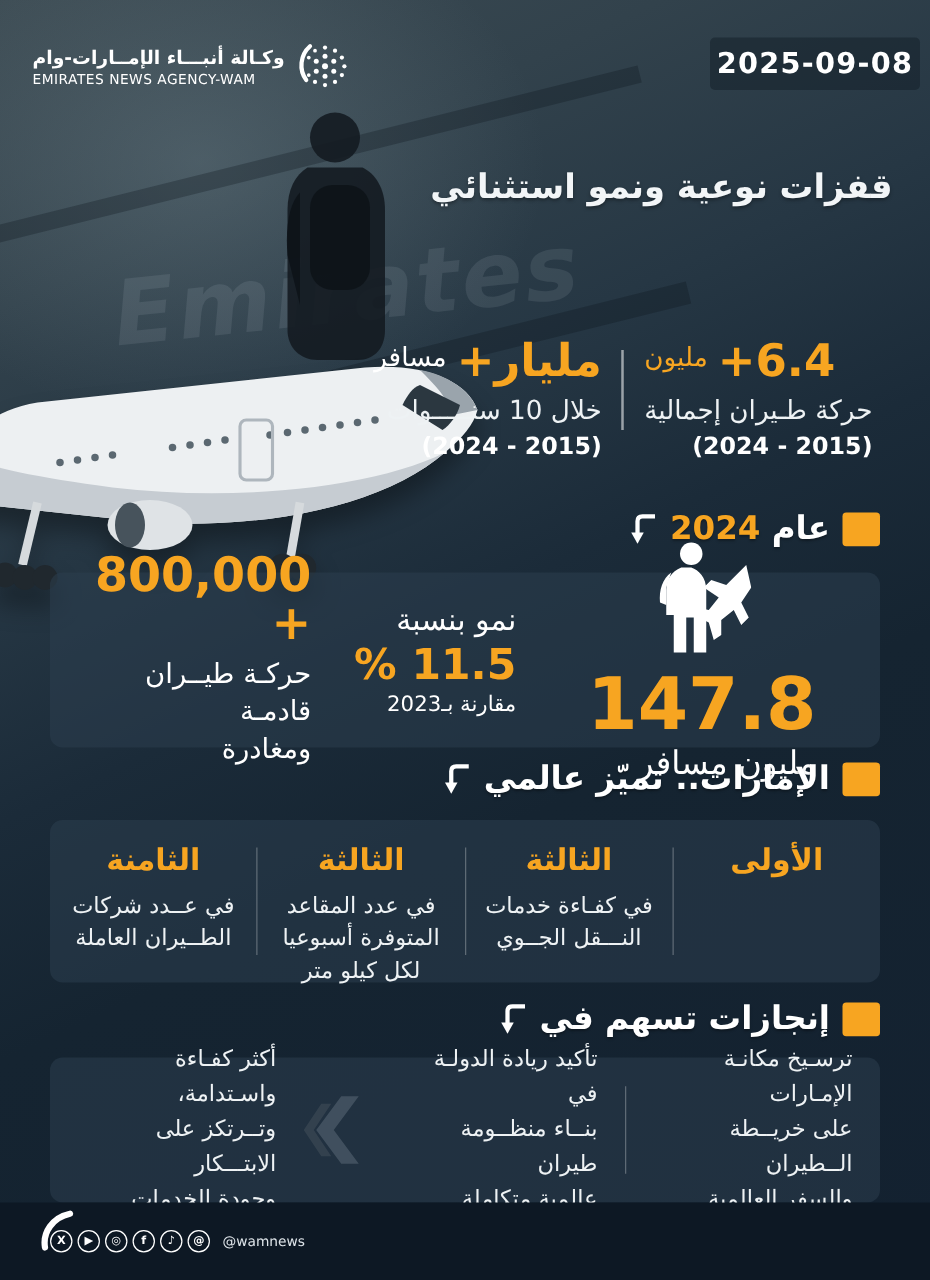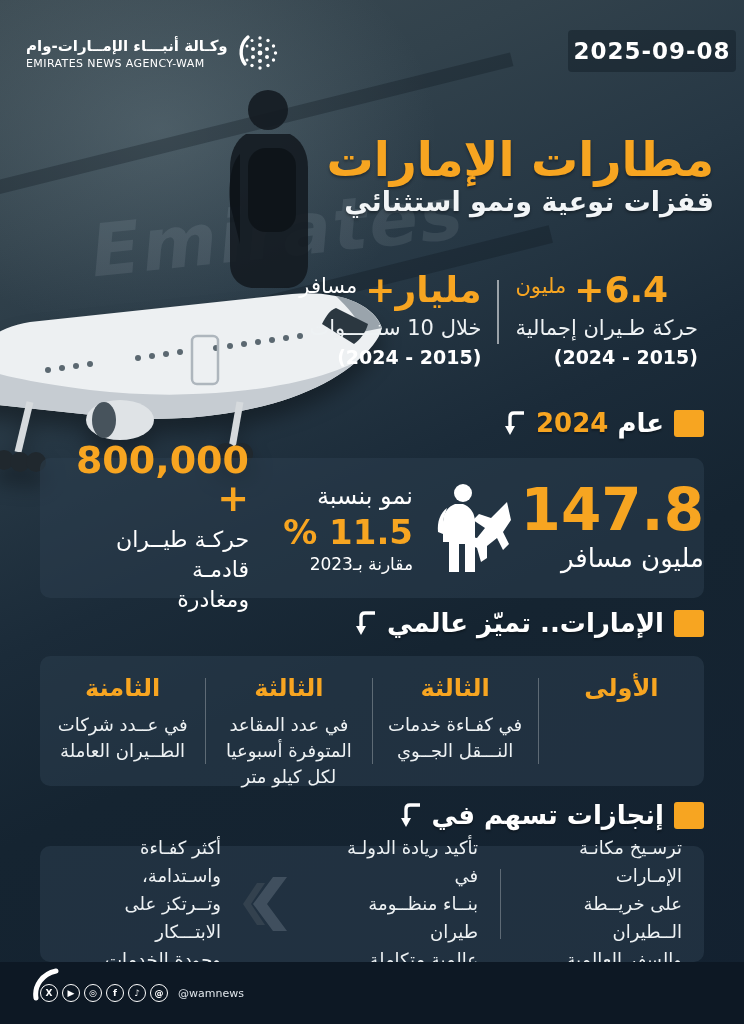--- a/index.html
+++ b/index.html
@@ -51,21 +51,21 @@
   .sec-text .orange{color:var(--accent);}
   .arrow-dn{width:22px;height:26px;flex:0 0 auto;}
   
   .box{position:absolute;left:40px;width:664px;background:rgba(44,62,78,.55);border-radius:10px;
     display:flex;flex-direction:row;direction:rtl;align-items:center;}
   .box1{top:458px;height:140px;}
   .box2{top:656px;height:130px;align-items:flex-start;padding-top:0;}
   .box3{top:846px;height:116px;}
   .vdiv{width:1px;background:rgba(255,255,255,.28);align-self:center;}
   
-  .b1-pass{flex:0 0 285px;display:flex;direction:ltr;align-items:center;justify-content:flex-end;gap:10px;padding-left:6px;}
+  .b1-pass{flex:0 0 285px;display:flex;flex-direction:column;direction:ltr;align-items:center;justify-content:flex-end;gap:10px;padding-left:6px;}
   .pax-icon{width:78px;height:96px;flex:0 0 auto;}
   .b1-pass-num{text-align:right;}
   .v147{font-size:58px;font-weight:bold;color:var(--accent);line-height:.95;direction:ltr;}
   .l147{font-size:26px;margin-top:4px;direction:rtl;}
   .b1-growth{flex:0 0 160px;text-align:right;direction:rtl;padding-left:4px;}
   .g1{font-size:24px;}
   .g2{font-size:34px;font-weight:bold;color:var(--accent);direction:ltr;unicode-bidi:isolate;margin:2px 0;}
   .g3{font-size:17px;}
   .b1-fl{flex:1 1 auto;text-align:right;direction:rtl;padding-left:26px;}
   .v800{font-size:38px;font-weight:bold;color:var(--accent);direction:ltr;unicode-bidi:isolate;line-height:1;}
@@ -170,21 +170,20 @@
       </svg>
       <div class="logo-txt">
         <div class="logo-ar">وكـالة أنبـــاء الإمــارات-وام</div>
         <div class="logo-en">EMIRATES NEWS AGENCY-WAM</div>
       </div>
     </div>
     <div class="datebox">2025-09-08</div>
   </div>
 
   <div class="title">
-    <div class="title-main">مطارات الإمارات</div>
     <div class="title-sub">قفزات نوعية ونمو استثنائي</div>
   </div>
 
   <div class="decade">
     <div class="dgroup">
       <div class="row1">
         <span class="dunit">مسافر</span>
         <span class="dval">+مليار</span>
       </div>
       <div class="dline2">خلال 10 سنـــــوات</div>

